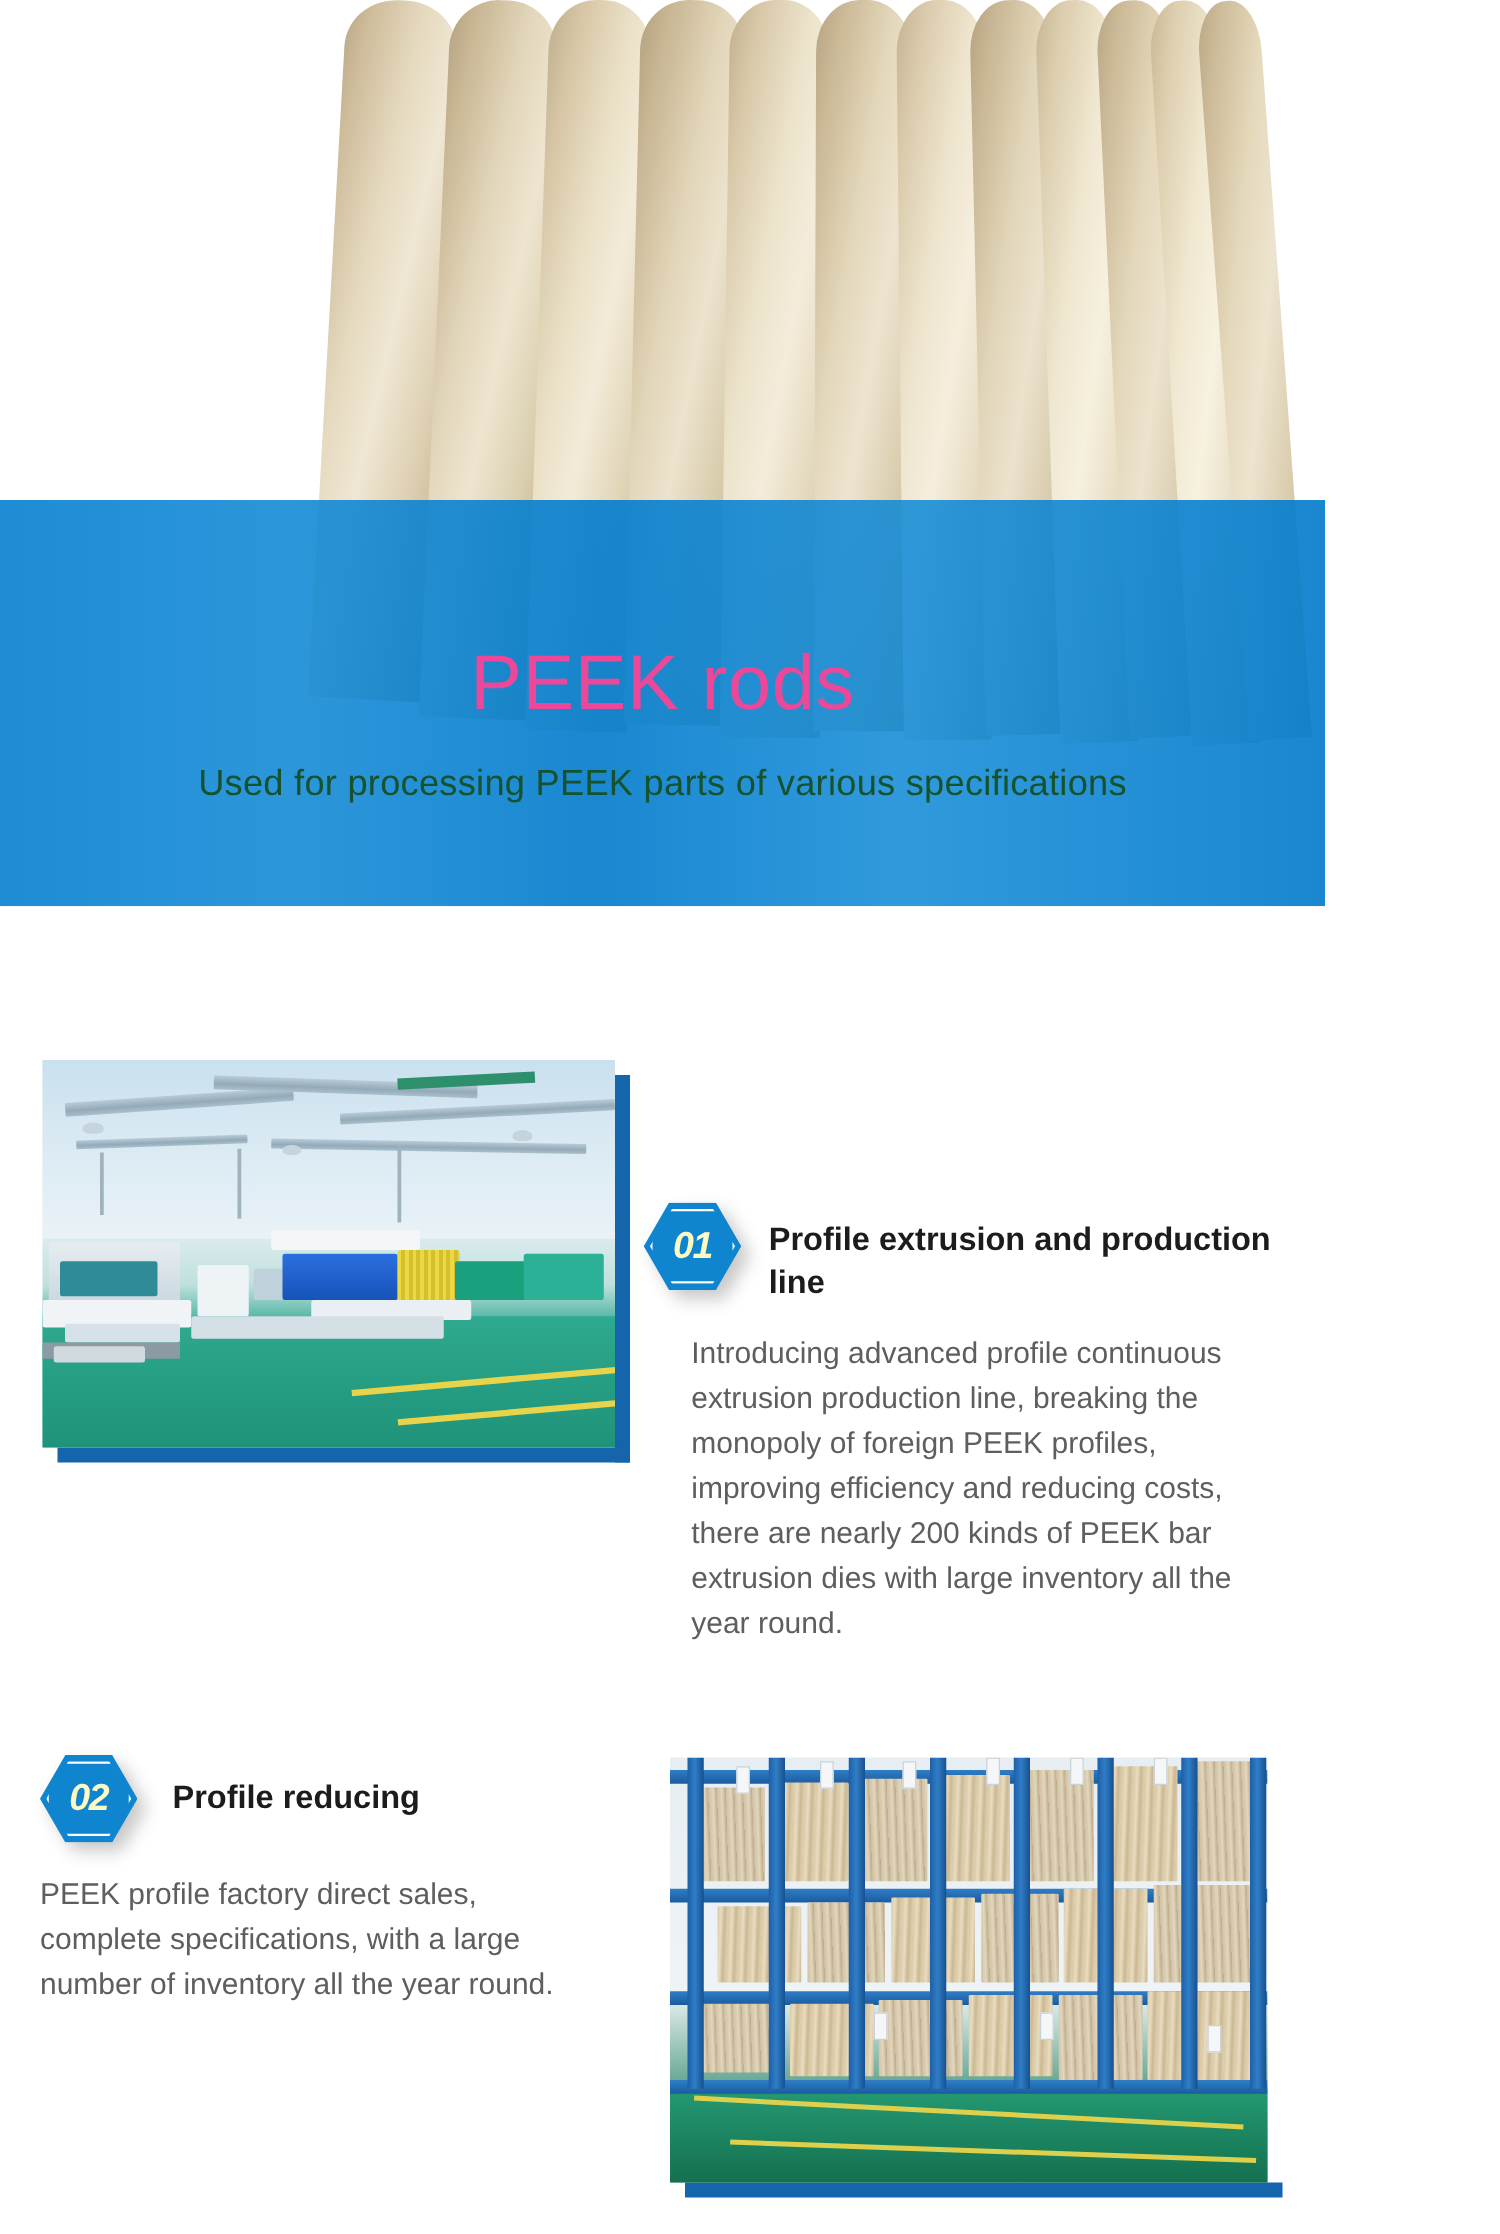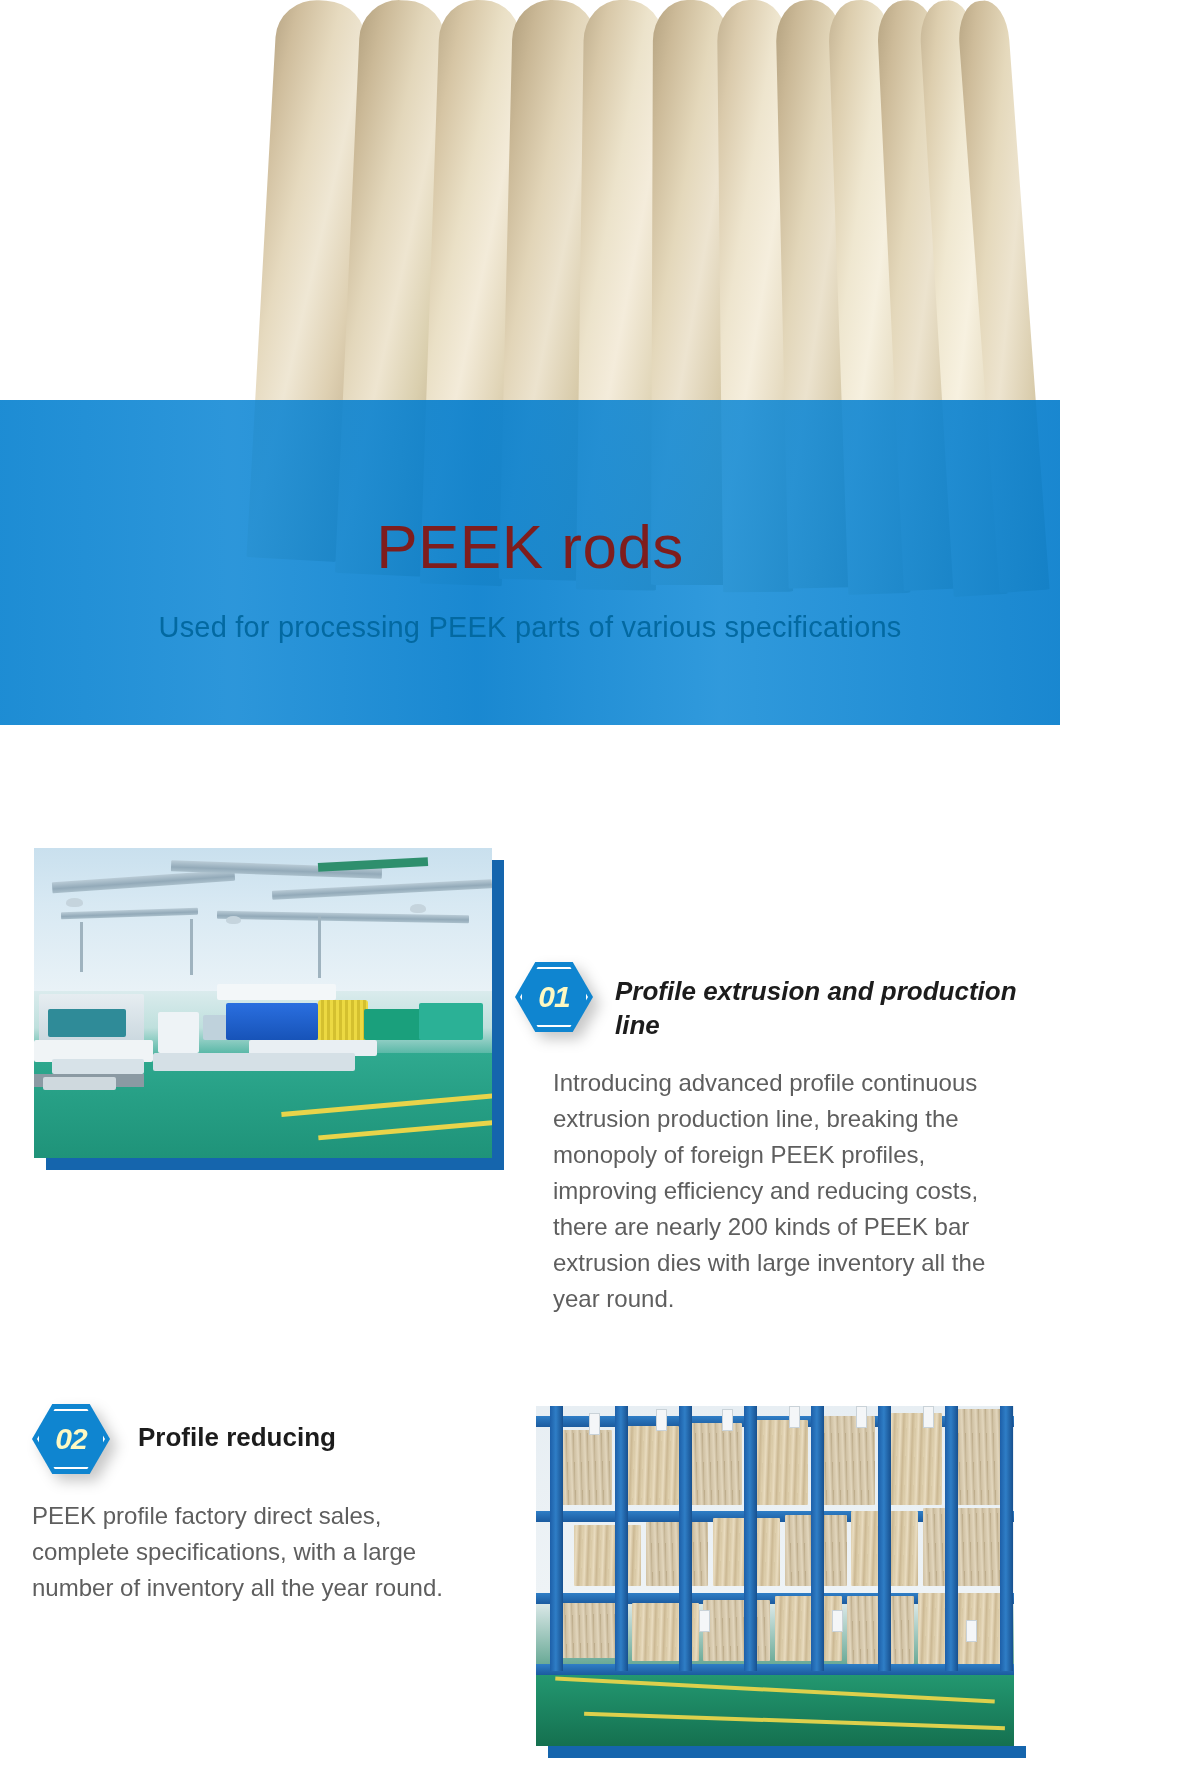--- a/index.html
+++ b/index.html
@@ -79,29 +79,29 @@
     left: 0; top: 400px;
     width: 1060px;
     height: 325px;
     display: flex;
     flex-direction: column;
     align-items: center;
     justify-content: center;
     text-align: center;
   }
   .hero-title {
-    color: #7f1d1d;
+    color: #ec4899;
     font-size: 62px;
     font-weight: 400;
     letter-spacing: 0.5px;
     line-height: 1.1;
     margin-top: 32px;
   }
   .hero-sub {
-    color: #0369a1;
+    color: #14532d;
     font-size: 29px;
     font-weight: 400;
     margin-top: 30px;
     letter-spacing: 0.2px;
   }
 
   
   .adv-heading {
     position: absolute;
     left: 34px;
@@ -245,21 +245,21 @@
   .col-01 {
     position: absolute;
     left: 515px; top: 962px;
     width: 535px;
   }
   .col-01 .feat-body {
     margin-top: 22px;
     margin-left: 38px;
     width: 478px;
   }
-  .col-01 .feat-title { width: 430px; font-style: italic; }
+  .col-01 .feat-title { width: 430px; }
 
   
   .col-02 {
     position: absolute;
     left: 32px; top: 1404px;
     width: 500px;
   }
   .col-02 .feat-head { gap: 28px; }
   .col-02 .feat-title { padding-top: 16px; }
   .col-02 .feat-body {

